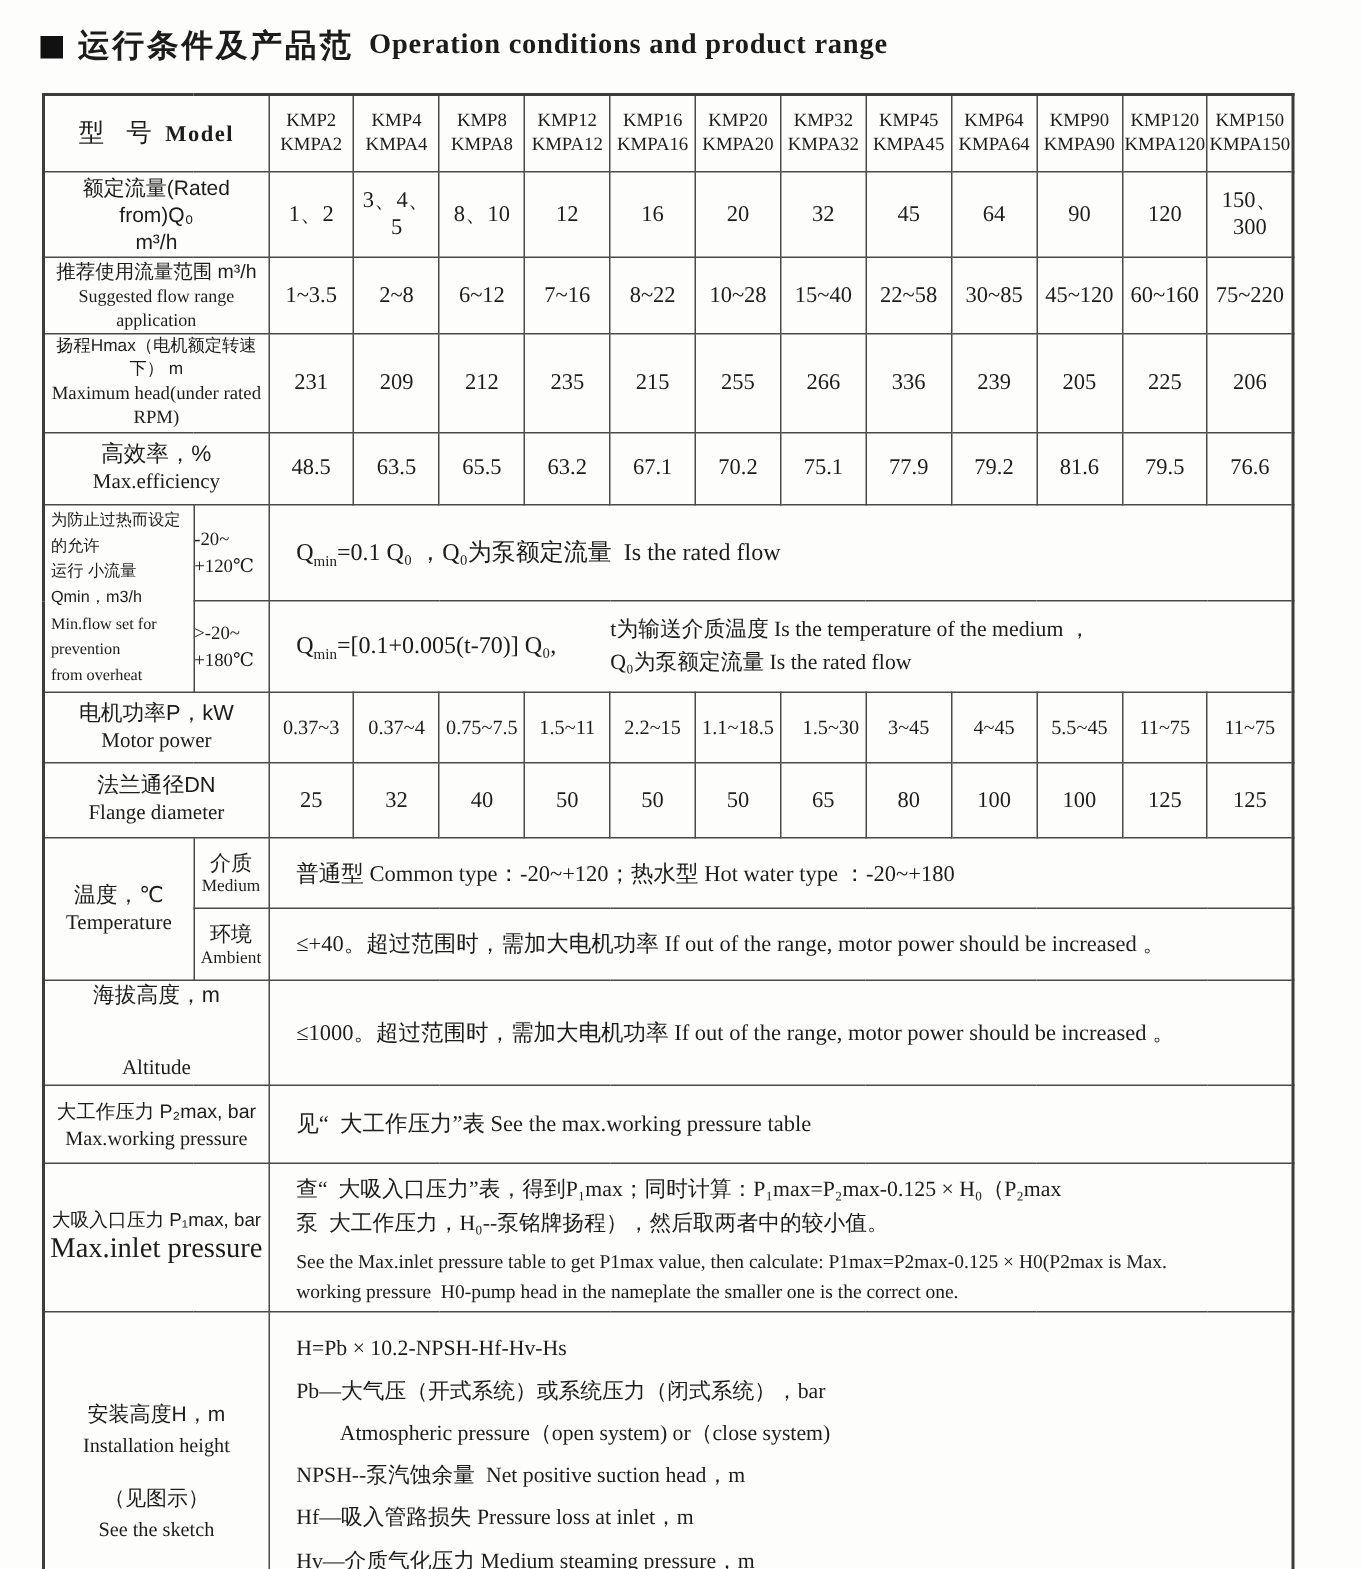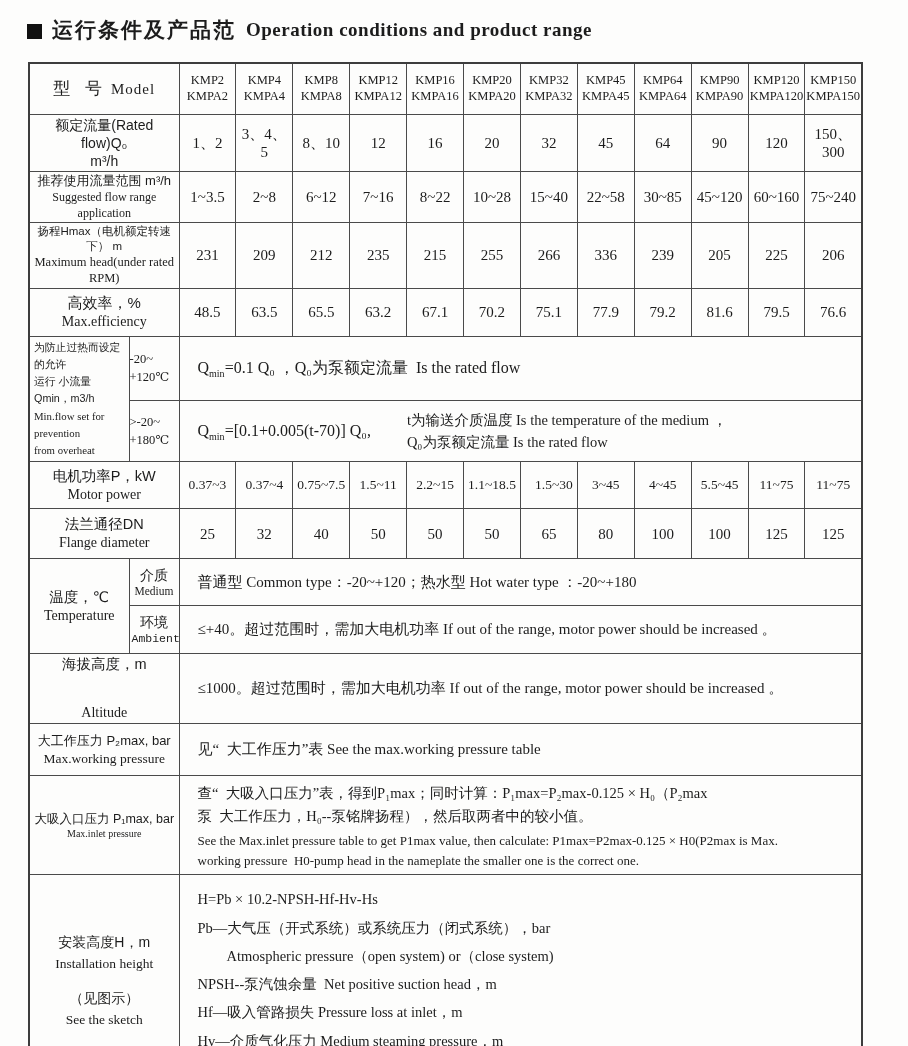--- a/index.html
+++ b/index.html
@@ -19,21 +19,21 @@
     border:2px solid #3d3d3d;
   }
   col.c-la{width:100px;} col.c-lb{width:50px;}
   th,td{border:1px solid #4a4a4a;padding:0;vertical-align:middle;font-weight:normal;}
   tr.h-header{height:51px;} tr.h-rated{height:47px;} tr.h-sugg{height:47px;}
   tr.h-head{height:48px;} tr.h-eff{height:48px;} tr.h-qa{height:49px;} tr.h-qb{height:46px;}
   tr.h-motor{height:47px;} tr.h-flange{height:50px;} tr.h-med{height:47px;} tr.h-amb{height:48px;}
   tr.h-alt{height:45px;} tr.h-wp{height:52px;} tr.h-inlet{height:92px;} tr.h-inst{height:213px;}
   .model-lbl{text-align:center;}
   .model-lbl .zh{font-size:17px;letter-spacing:5px;font-family:"Liberation Sans","DejaVu Sans",sans-serif;text-align:right;}
-  .model-lbl .en{font-size:15px;letter-spacing:1px;}
+  .model-lbl .en{font-size:15px;letter-spacing:1px;font-weight:bold;}
   th.model-th{text-align:center;font-size:12.5px;line-height:1.25;letter-spacing:0;}
   td.val{text-align:center;font-size:15px;line-height:1.2;padding:0 2px;}
   td.lbl{text-align:center;line-height:1.3;padding:1px 2px;}
   td.lbl .zh{font-size:14px;display:block;font-family:"Liberation Sans","DejaVu Sans",sans-serif;}
   td.lbl .en{font-size:12.5px;display:block;}
   td.lbl-small .zh{font-size:10.5px;} td.lbl-small .en{font-size:10.5px;}
   td.qlabel{ text-align:left;padding:2px 2px 2px 4px;line-height:1.6;}
   td.qlabel div{font-size:10.8px;}
   td.qlabel .zh{font-family:"Liberation Sans","DejaVu Sans",sans-serif;}
   td.trange{font-size:12.5px;line-height:1.5;}
@@ -133,21 +133,21 @@
             <div>KMPA120</div>
       </th>
           <th class="model-th">
         <div>KMP150</div>
             <div>KMPA150</div>
       </th>
         </tr>
 
     <tr class="h-rated">
       <td colspan="2" class="lbl">
-        <span class="zh">额定流量(Rated flow)Q₀</span>
+        <span class="zh">额定流量(Rated from)Q₀</span>
         <span class="zh">m³/h</span>
       </td>
 
     <td class="val">1、2</td>
           <td class="val">3、4、5</td>
           <td class="val">8、10</td>
           <td class="val">12</td>
           <td class="val">16</td>
           <td class="val">20</td>
           <td class="val">32</td>
@@ -168,21 +168,21 @@
           <td class="val">2~8</td>
           <td class="val">6~12</td>
           <td class="val">7~16</td>
           <td class="val">8~22</td>
           <td class="val">10~28</td>
           <td class="val">15~40</td>
           <td class="val">22~58</td>
           <td class="val">30~85</td>
           <td class="val">45~120</td>
           <td class="val">60~160</td>
-          <td class="val">75~240</td>
+          <td class="val">75~220</td>
         </tr>
 
     <tr class="h-head">
       <td colspan="2" class="lbl">
         <span class="zh" style="font-size:11.5px;">扬程Hmax（电机额定转速下） m</span>
         <span class="en">Maximum head(under rated RPM)</span>
       </td>
 
     <td class="val">231</td>
           <td class="val">209</td>
@@ -296,21 +296,21 @@
       <td class="lbl">
         <span class="zh">介质</span>
         <span class="en" style="font-size:11.5px;">Medium</span>
       </td>
       <td colspan="12" class="content">普通型 Common type：-20~+120；热水型 Hot water type ：-20~+180</td>
     </tr>
 
     <tr class="h-amb">
       <td class="lbl">
         <span class="zh">环境</span>
-        <span class="en" style="font-size:11.5px;font-family:Liberation Mono, monospace;">Ambient</span>
+        <span class="en" style="font-size:11.5px;">Ambient</span>
       </td>
       <td colspan="12" class="content">≤+40。超过范围时，需加大电机功率 If out of the range, motor power should be increased 。</td>
     </tr>
 
     <tr class="h-alt">
       <td colspan="2" class="lbl">
         <span class="zh" style="font-size:14.5px;">海拔高度，m</span>
         <span class="en" style="font-size:14px;margin-top:30px;">Altitude</span>
       </td>
       <td colspan="12" class="content">≤1000。超过范围时，需加大电机功率 If out of the range, motor power should be increased 。</td>
@@ -320,21 +320,21 @@
       <td colspan="2" class="lbl">
         <span class="zh" style="font-size:13px;">大工作压力 P₂max, bar</span>
         <span class="en" style="font-size:13.5px;">Max.working pressure</span>
       </td>
       <td colspan="12" class="content">见“  大工作压力”表 See the max.working pressure table</td>
     </tr>
 
     <tr class="h-inlet">
       <td colspan="2" class="lbl">
         <span class="zh" style="font-size:12.5px;">大吸入口压力 P₁max, bar</span>
-        <span class="en" style="font-size:10px;">Max.inlet pressure</span>
+        <span class="en" style="font-size:19px;">Max.inlet pressure</span>
       </td>
       <td colspan="12" class="inlet-cell">
         <div class="zh-line">查“  大吸入口压力”表，得到P₁max；同时计算：P₁max=P₂max-0.125 × H₀（P₂max</div>
         <div class="zh-line">泵  大工作压力，H₀--泵铭牌扬程），然后取两者中的较小值。</div>
         <div class="en-line" style="margin-top:4px;">See the Max.inlet pressure table to get P1max value, then calculate: P1max=P2max-0.125 × H0(P2max is Max.</div>
         <div class="en-line">working pressure  H0-pump head in the nameplate the smaller one is the correct one.</div>
       </td>
     </tr>
 
     <tr class="h-inst">

